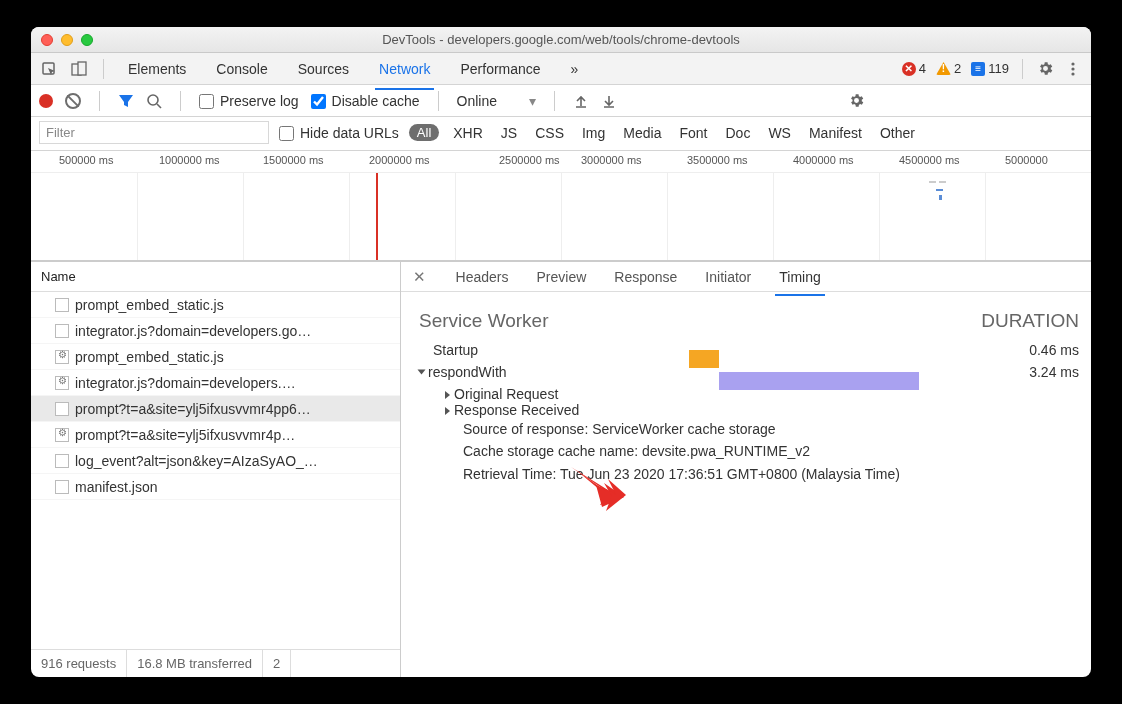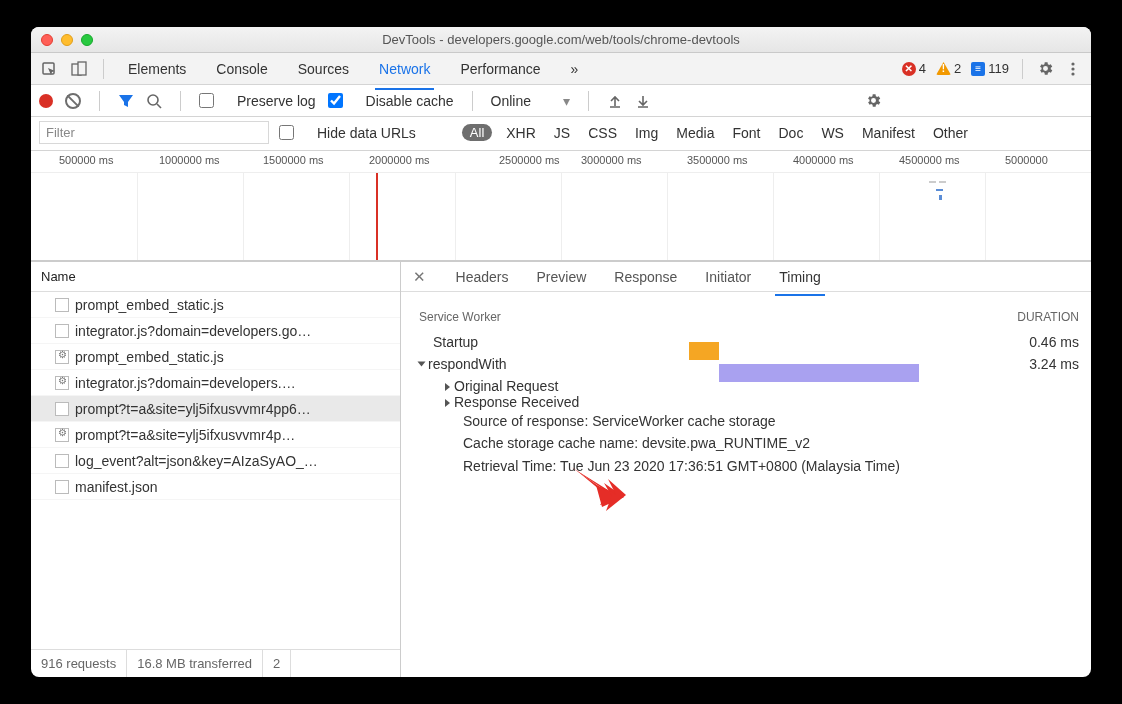--- a/index.html
+++ b/index.html
@@ -60,31 +60,31 @@
   .ic-blue{background:#1a73e8;border-radius:2px;}
   .vsep{width:1px;height:20px;background:#ccc;margin:0 6px;}
   
   .nettool{
     height:32px;border-bottom:1px solid #d4d4d4;display:flex;align-items:center;padding:0 8px;gap:12px;font-size:14px;color:#333;
   }
   .rec-dot{width:14px;height:14px;border-radius:50%;background:#d93025;}
   .prohibit{width:16px;height:16px;border:2px solid #6e6e6e;border-radius:50%;position:relative;}
   .prohibit::after{content:"";position:absolute;left:50%;top:50%;width:16px;height:2px;background:#6e6e6e;transform:translate(-50%,-50%) rotate(45deg);}
   .funnel{color:#1a73e8;}
-  .chk{display:flex;align-items:flex-start;gap:23px;}
+  .chk{display:flex;align-items:flex-end;gap:6px;}
   input[type=checkbox]{width:15px;height:15px;}
   .nt-select{display:flex;align-items:center;gap:4px;color:#333;}
   .gear{color:#666;}
   .nettool .right{margin-left:auto;display:flex;align-items:center;gap:16px;}
   
   .filterrow{
     border-bottom:1px solid #d4d4d4;padding:4px 8px 6px 8px;display:flex;flex-wrap:wrap;align-items:center;gap:10px;font-size:14px;color:#333;
   }
   .filterbox{width:230px;height:23px;border:1px solid #d8d8d8;background:#fff;padding:0 6px;font-size:13px;color:#888;display:flex;align-items:center;}
-  .pill{background:#6e6e6e;color:#fff;border-radius:9px;padding:1px 8px;font-size:13px;margin-left:36px;}
+  .pill{background:#6e6e6e;color:#fff;border-radius:9px;padding:1px 8px;font-size:13px;}
   .ftype{padding:1px 4px;color:#333;}
   .filterrow2{width:100%;display:flex;gap:16px;margin-top:2px;}
   
   .overview{height:110px;border-bottom:1px solid #ccc;position:relative;background:#fff;overflow:hidden;}
   .ov-header{height:22px;border-bottom:1px solid #eee;display:flex;align-items:center;font-size:11px;color:#555;position:relative;text-align:right;}
   .tick{position:absolute;top:3px;font-size:11px;color:#555;}
   .gridline{position:absolute;top:22px;bottom:0;width:1px;background:#eee;}
   .ov-marker{position:absolute;top:22px;bottom:0;width:2px;background:#d93025;left:345px;}
   .ov-dot{position:absolute;width:7px;height:2px;background:#5b8dd6;}
   
@@ -100,21 +100,21 @@
   .lf-cell{padding:0 10px;border-right:1px solid #ddd;height:100%;display:flex;align-items:center;}
   
   .right{flex:1;display:flex;flex-direction:column;overflow:hidden;position:relative;}
   .detail-tabs{height:30px;border-bottom:1px solid #ddd;display:flex;align-items:center;padding:0 8px;gap:24px;font-size:14px;color:#555;}
   .dt-close{font-size:15px;color:#777;padding:0 4px;cursor:default;}
   .dt{padding:4px 2px;position:relative;}
   .dt.active{color:#333;}
   .dt.active::after{content:"";position:absolute;left:-2px;right:-2px;bottom:-7px;height:2px;background:#1a73e8;}
   .detail-body{flex:1;padding:18px 12px 8px 18px;font-size:14px;color:#333;overflow:auto;}
   .db-row{display:flex;align-items:center;margin-bottom:6px;}
-  .db-head{display:flex;justify-content:space-between;color:#666;font-size:12px;margin-bottom:10px;}
+  .db-head{display:flex;justify-content:space-between;color:#666;font-size:19px;margin-bottom:10px;}
   .bar{height:18px;}
   .bar.orange{background:#f5a623;}
   .bar.purple{background:#a9a1f0;}
   .dur{width:80px;text-align:right;margin-left:auto;}
   .tri{display:inline-block;width:0;height:0;border-left:5px solid #555;border-top:4px solid transparent;border-bottom:4px solid transparent;margin-right:4px;}
   .tri.down{transform:rotate(90deg);}
   .sub{margin-left:26px;color:#333;}
   .info{margin-left:44px;color:#333;line-height:1.6;}
   
   .arrow{position:absolute;left:535px;top:438px;pointer-events:none;}

